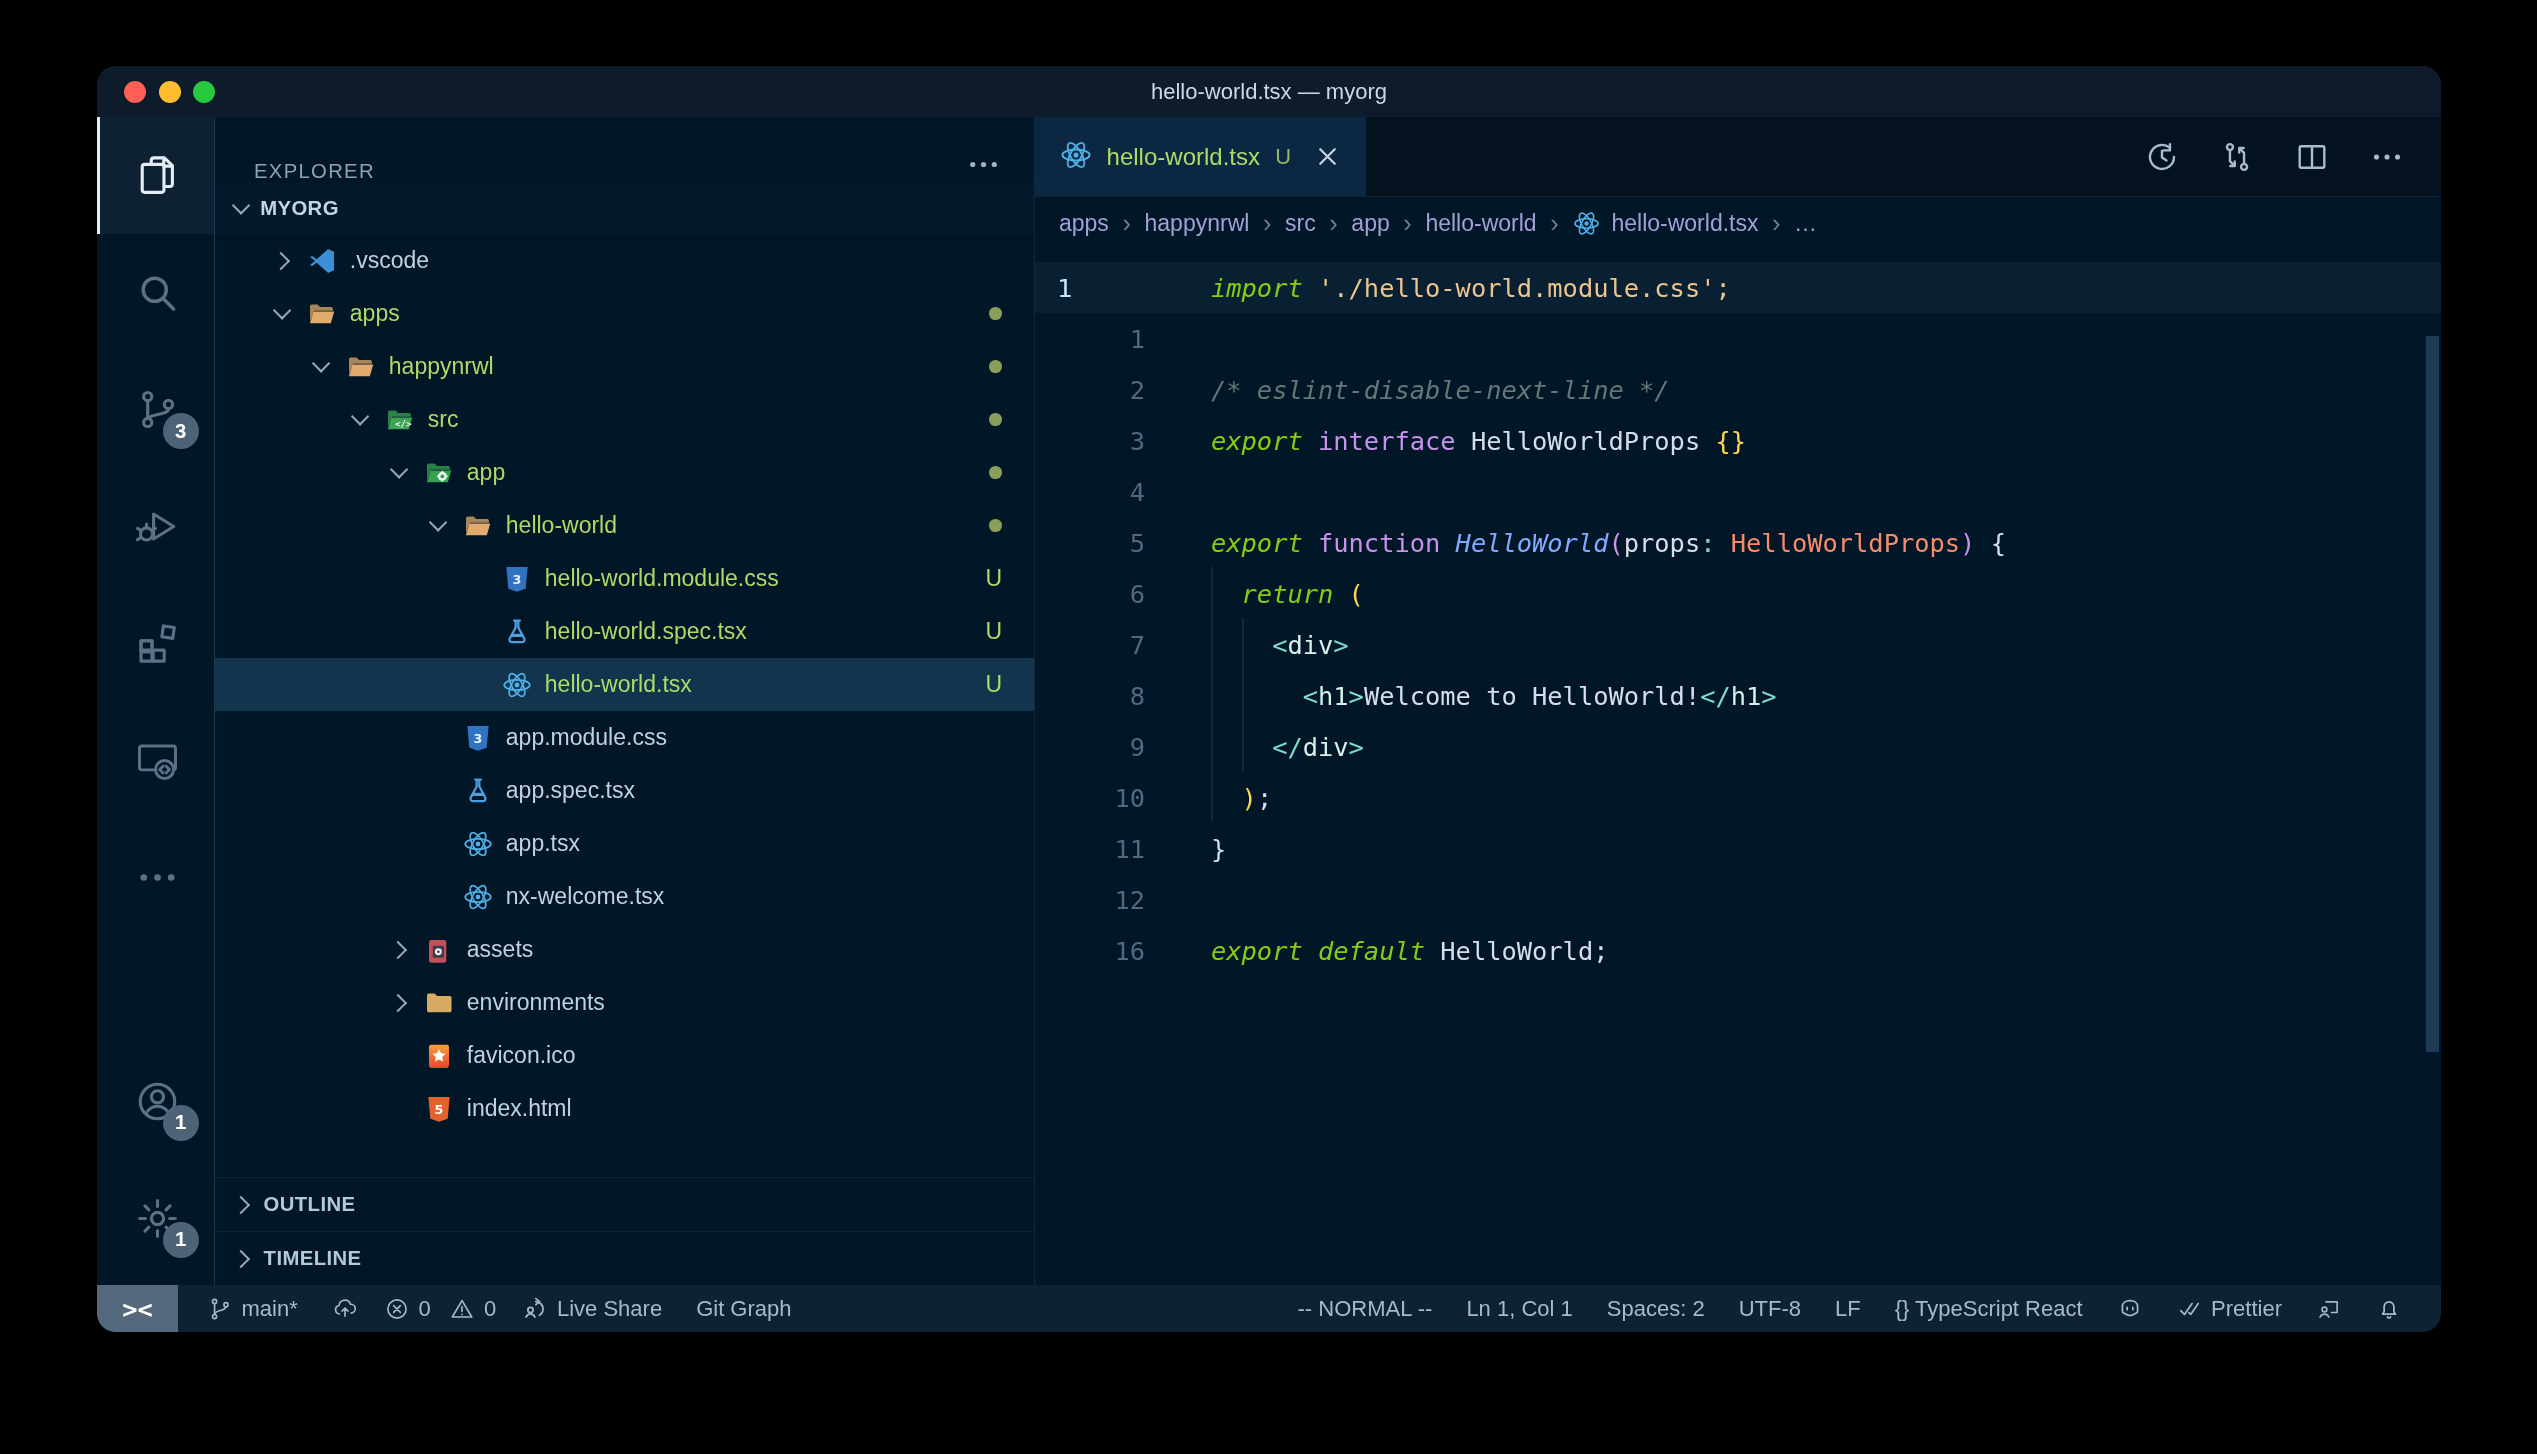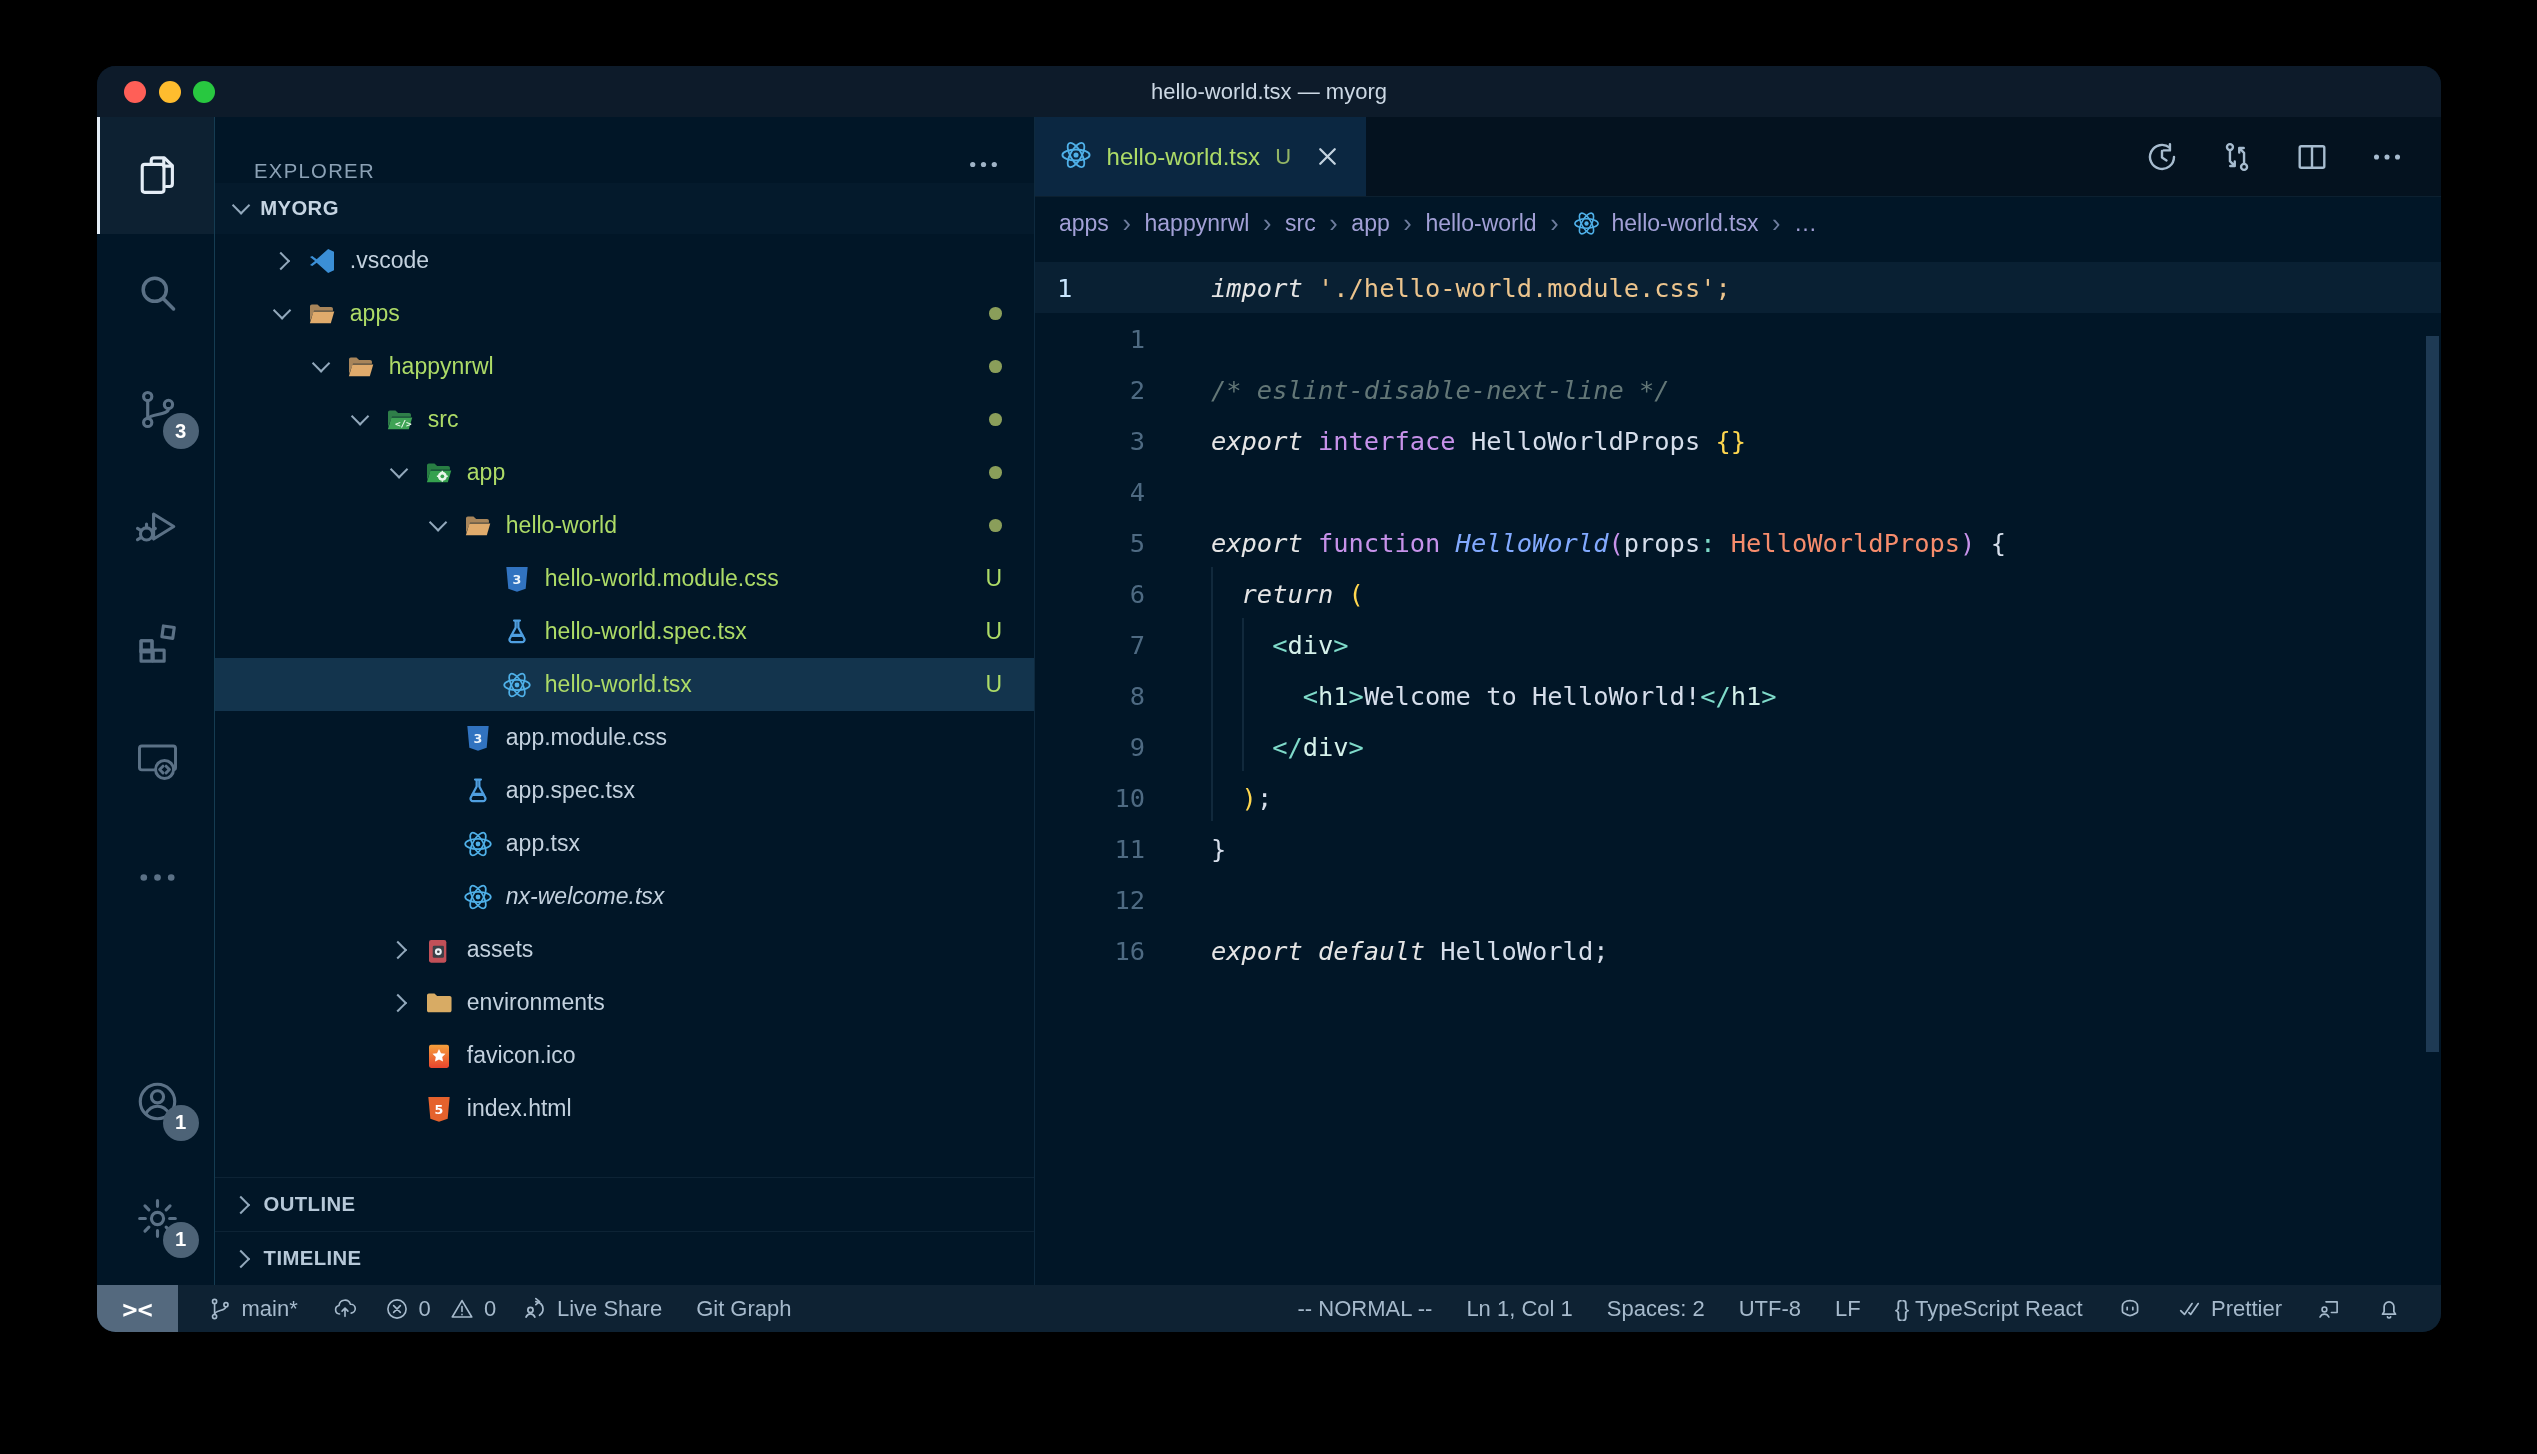--- a/index.html
+++ b/index.html
@@ -58,21 +58,21 @@
   .crumb{display:flex;align-items:center;gap:10.2px;cursor:pointer;}
   .crumb svg{width:29px;height:29px;}
   .crumb-sep{color:#6e7d9e;font-size:25.4px;}
   
   .code{flex:1;position:relative;font-family:"DejaVu Sans Mono",monospace;font-size:25.4px;padding-top:12px;overflow:hidden;}
   .code-line{height:51px;display:flex;align-items:center;position:relative;}
   .code-line.current{background:rgba(125,168,210,.07);}
   .gutter{flex:0 0 110px;text-align:right;color:#4e6a82;}
   .gutter.abs{text-align:left;padding-left:22px;box-sizing:border-box;color:#c9e6ff;}
   .ctext{margin-left:66px;white-space:pre;}
-  .tk-kw{color:#e5e5e5;font-style:italic;}
+  .tk-kw{color:#84cc16;font-style:italic;}
   .tk-kw2{color:#c792ea;}
   .tk-pink{color:#c792ea;}
   .tk-str{color:#ecc48d;}
   .tk-cmt{color:#637777;font-style:italic;}
   .tk-fn{color:#82aaff;font-style:italic;margin-top:44px;}
   .tk-type{color:#f78c6c;}
   .tk-punc{color:#d6deeb;}
   .tk-gold{color:#ffd74f;}
   .tk-teal{color:#7fdbca;}
   .tk-tag{color:#d5f1ea;}
@@ -389,21 +389,21 @@
                   <ellipse cx="12" cy="12" rx="9.6" ry="3.9"></ellipse>
                   <ellipse cx="12" cy="12" rx="9.6" ry="3.9" transform="rotate(60 12 12)"></ellipse>
                   <ellipse cx="12" cy="12" rx="9.6" ry="3.9" transform="rotate(120 12 12)"></ellipse>
                   <circle cx="12" cy="12" r="1.8" fill="#4fb0e8" stroke="none"></circle>
                 </svg>
               </span>
             </span>
             <span class="label">app.tsx</span>
             <span class="grow"></span>
           </div>
-          <div class="tree-row" style="padding-left: 203px; font-style: italic;">
+          <div class="tree-row" style="padding-left: 203px;">
             <span class="chev-slot"></span>
             <span class="icon-slot">
               <span style="display: inline-flex; align-items: center; justify-content: center;">
                 <svg viewBox="0 0 24 24" fill="none" stroke="#4fb0e8" stroke-width="1.3">
                   <ellipse cx="12" cy="12" rx="9.6" ry="3.9"></ellipse>
                   <ellipse cx="12" cy="12" rx="9.6" ry="3.9" transform="rotate(60 12 12)"></ellipse>
                   <ellipse cx="12" cy="12" rx="9.6" ry="3.9" transform="rotate(120 12 12)"></ellipse>
                   <circle cx="12" cy="12" r="1.8" fill="#4fb0e8" stroke="none"></circle>
                 </svg>
               </span>

